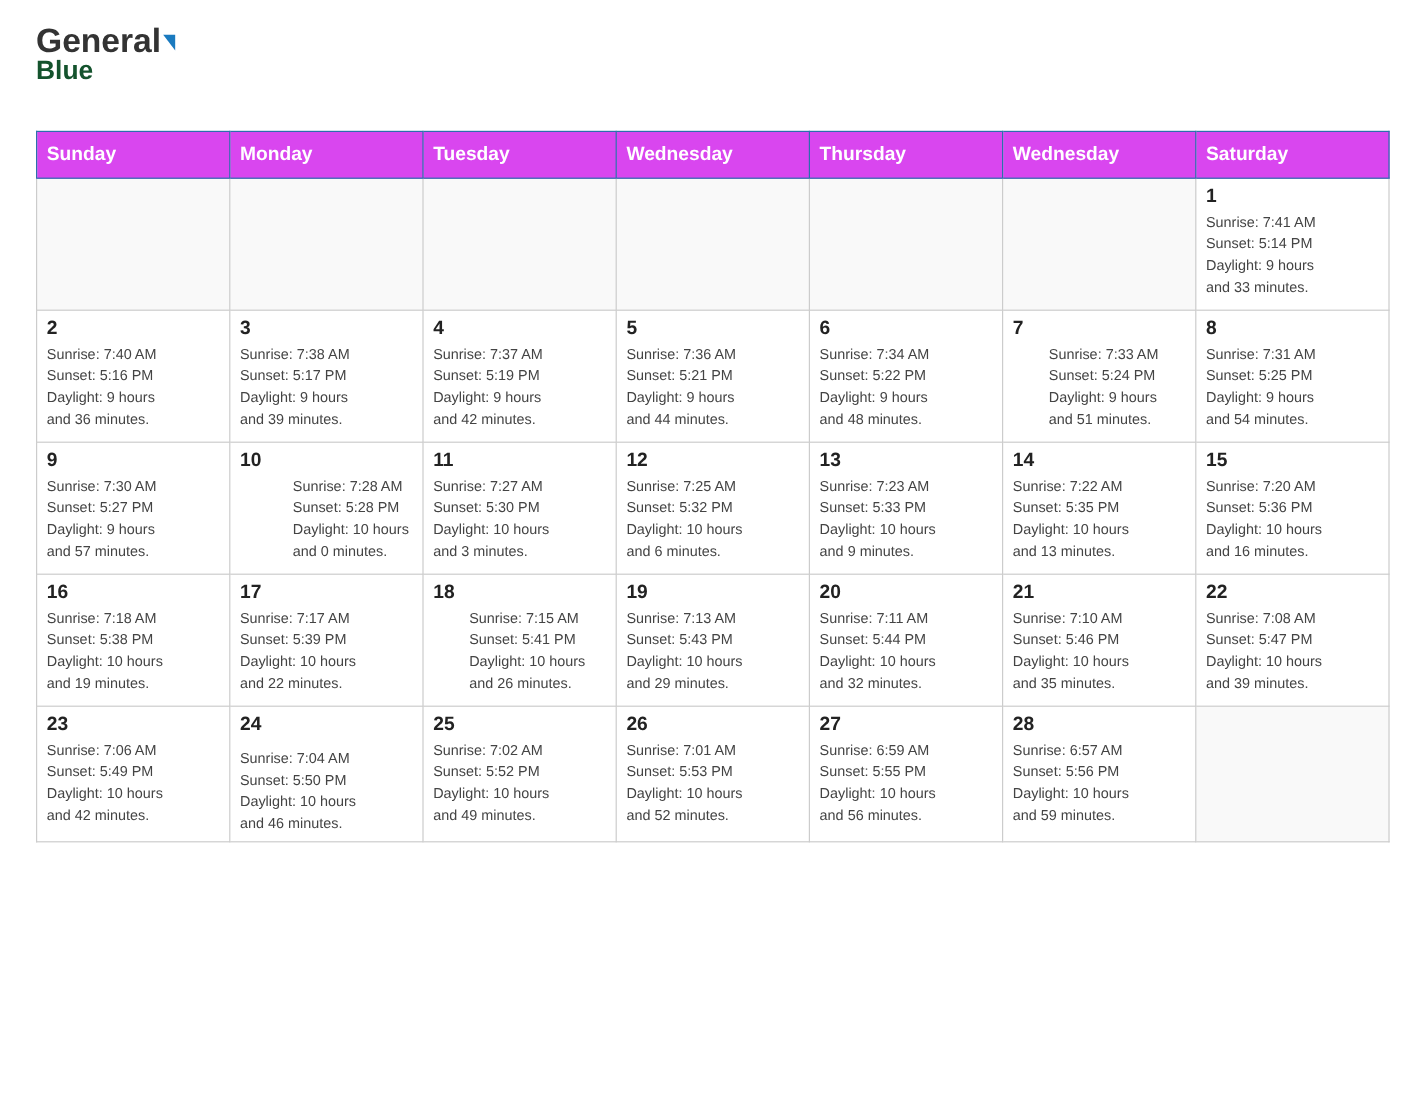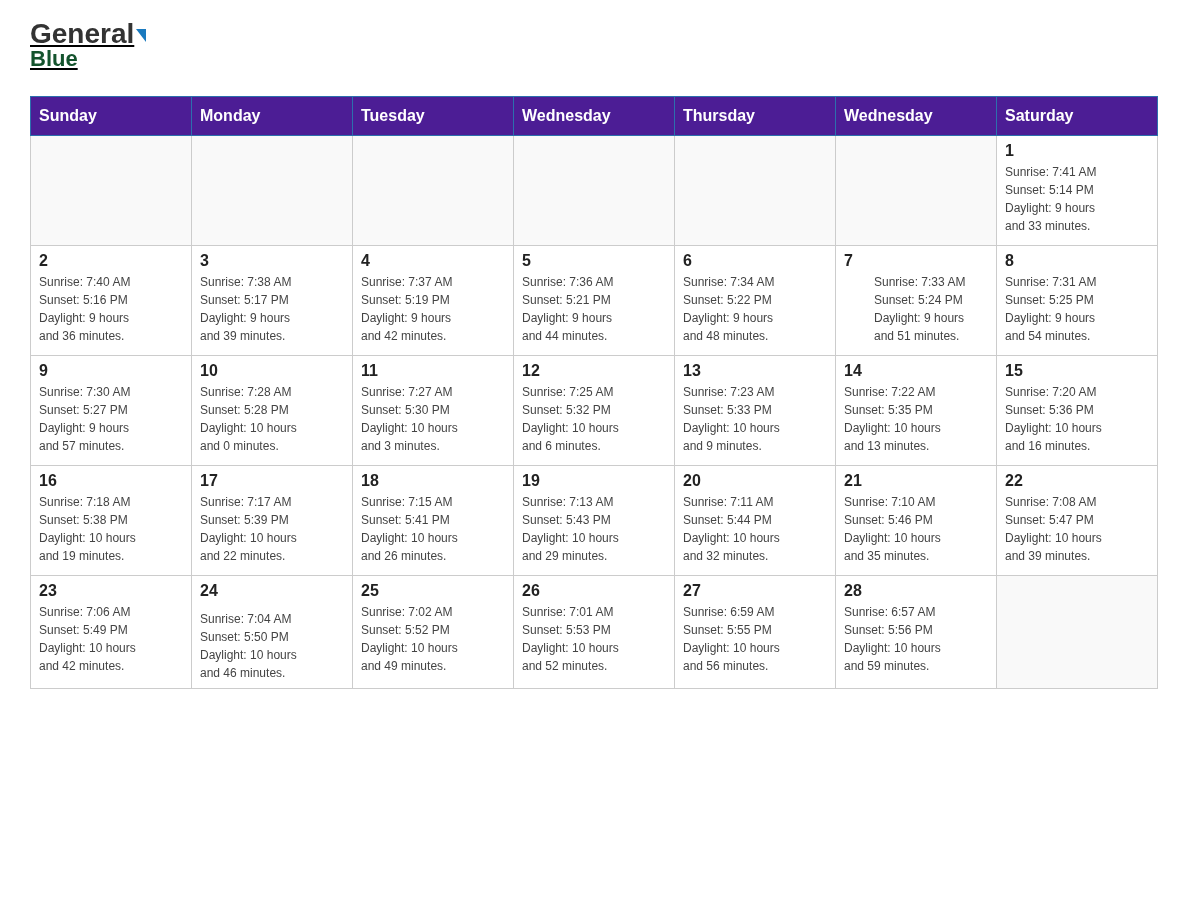--- a/index.html
+++ b/index.html
@@ -7,22 +7,21 @@
       font-family: Arial, sans-serif;
       background: #fff;
       width: 1188px;
       min-height: 918px;
       padding: 20px 30px;
     }
     .header {
       display: flex;
       justify-content: space-between;
       align-items: flex-start;
-      margin-bottom: 24px;
-      text-decoration: underline;
+      margin-bottom: 37px;
     }
     .logo {
       display: flex;
       flex-direction: column;
       align-items: flex-start;
     }
     .logo-text {
       font-size: 28px;
       font-weight: bold;
       color: #333;
@@ -47,21 +46,21 @@
       font-size: 22px;
       color: #444;
       margin-top: 4px;
     }
     .calendar {
       width: 100%;
       border-collapse: collapse;
       table-layout: fixed;
     }
     .calendar thead tr th {
-      background-color: #4c1d95;
+      background-color: #d946ef;
       color: #fff;
       font-size: 16px;
       font-weight: bold;
       padding: 10px 8px;
       text-align: left;
       border: 1px solid #2c6fad;
     }
     .calendar tbody tr td {
       border: 1px solid #ccc;
       vertical-align: top;
@@ -185,21 +184,21 @@
       <tr>
         <td>
           <span class="day-number">9</span>
           <div class="day-info" style="white-space: pre-line;">Sunrise: 7:30 AM
 Sunset: 5:27 PM
 Daylight: 9 hours
 and 57 minutes.</div>
         </td>
         <td>
           <span class="day-number">10</span>
-          <div class="day-info" style="white-space: pre-line;">Sunrise: 7:28 AM
+          <div class="day-info" style="white-space: pre-line; margin-left: 44px;">Sunrise: 7:28 AM
 Sunset: 5:28 PM
 Daylight: 10 hours
 and 0 minutes.</div>
         </td>
         <td>
           <span class="day-number">11</span>
           <div class="day-info" style="white-space: pre-line;">Sunrise: 7:27 AM
 Sunset: 5:30 PM
 Daylight: 10 hours
 and 3 minutes.</div>
@@ -243,21 +242,21 @@
         </td>
         <td>
           <span class="day-number">17</span>
           <div class="day-info" style="white-space: pre-line;">Sunrise: 7:17 AM
 Sunset: 5:39 PM
 Daylight: 10 hours
 and 22 minutes.</div>
         </td>
         <td>
           <span class="day-number">18</span>
-          <div class="day-info" style="white-space: pre-line;">Sunrise: 7:15 AM
+          <div class="day-info" style="white-space: pre-line; margin-left: 30px;">Sunrise: 7:15 AM
 Sunset: 5:41 PM
 Daylight: 10 hours
 and 26 minutes.</div>
         </td>
         <td>
           <span class="day-number">19</span>
           <div class="day-info" style="white-space: pre-line;">Sunrise: 7:13 AM
 Sunset: 5:43 PM
 Daylight: 10 hours
 and 29 minutes.</div>

